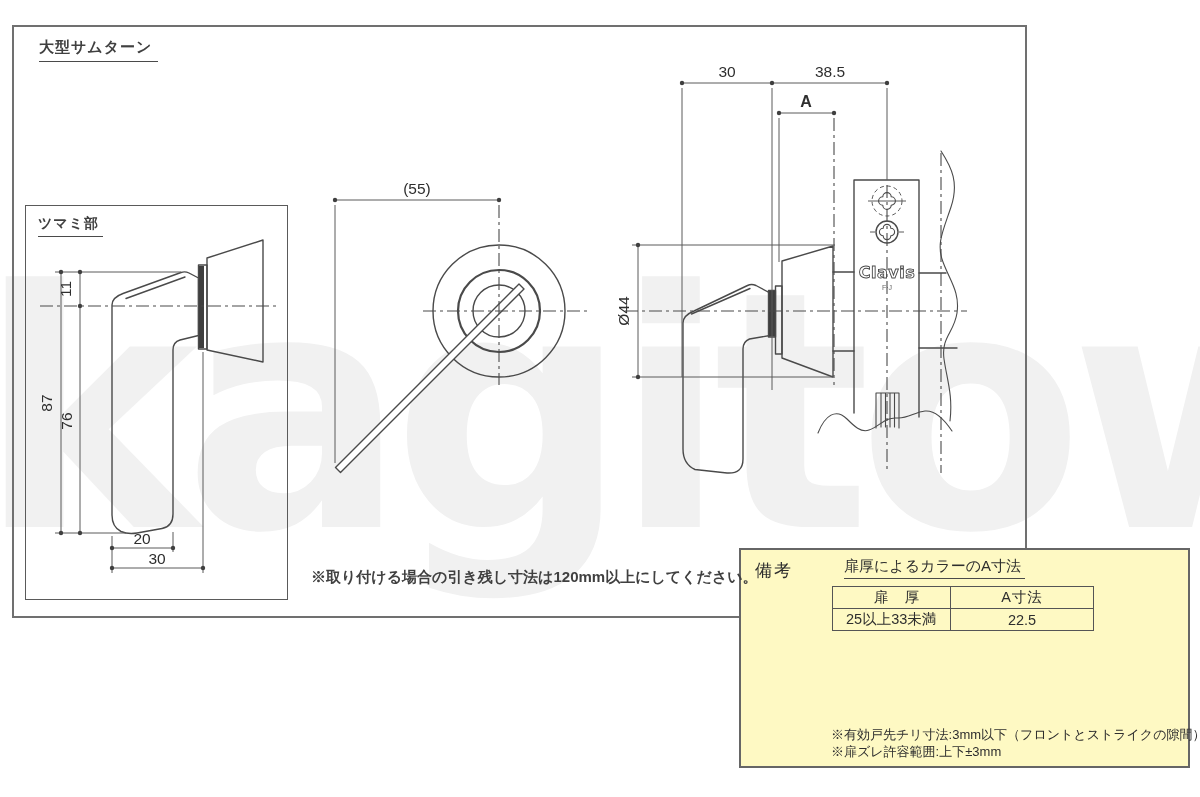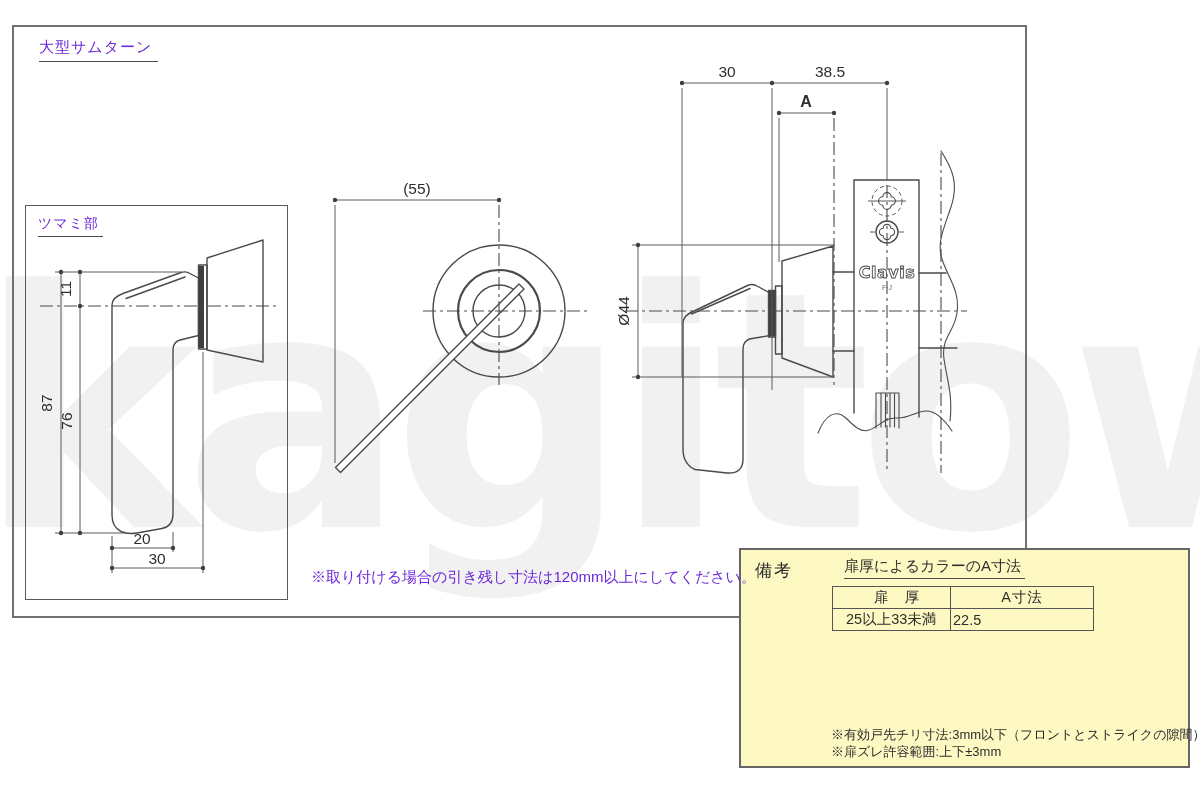--- a/index.html
+++ b/index.html
@@ -7,21 +7,21 @@
           font-family:"Liberation Sans",sans-serif;color:#2e2e2e;}
   
   #watermark{position:absolute;left:-22px;top:248px;z-index:0;
              font-family:"DejaVu Sans",sans-serif;font-weight:bold;font-size:330px;
              letter-spacing:-14px;color:#f1f1f1;line-height:1;user-select:none;white-space:nowrap;}
   
   .frame-main{position:absolute;left:12px;top:25px;width:1011px;height:589px;
               border:2px solid #707070;z-index:1;background:transparent;}
   .frame-knob{position:absolute;left:25px;top:205px;width:261px;height:393px;
               border:1.5px solid #5a5a5a;z-index:1;background:transparent;}
-  .lbl{position:absolute;z-index:4;color:#6d28d9;}
+  .lbl{position:absolute;z-index:4;color:#404040;font-weight:bold;}
   #main-title{left:39px;top:38px;font-size:15px;letter-spacing:1px;
               border-bottom:1.5px solid #4a4a4a;padding:0 6px 4px 0;}
   #knob-title{left:38px;top:215px;font-size:14px;letter-spacing:1px;
               border-bottom:1.2px solid #4a4a4a;padding:0 4px 3px 0;}
   #main-note{left:311px;top:568px;font-size:15px;}
   
   #drawing{position:absolute;left:0;top:0;z-index:2;}
   .ln{stroke:#4a4a4a;stroke-width:1.4;fill:none;stroke-linecap:round;stroke-linejoin:round;}
   .thin{stroke:#5a5a5a;stroke-width:1;fill:none;}
   .cl{stroke:#4a4a4a;stroke-width:1.1;fill:none;stroke-dasharray:13 4 3 4;}
@@ -35,21 +35,21 @@
   .logosub{font-family:"Liberation Sans",sans-serif;font-size:7px;fill:#6a6a6a;}
   
   #remarks-box{position:absolute;left:739px;top:548px;width:447px;height:216px;
                border:2px solid #666;background:#fef9c3;z-index:3;}
   #remarks-label{position:absolute;left:14px;top:9px;font-size:17px;letter-spacing:2px;}
   #remarks-title{position:absolute;left:103px;top:7px;font-size:15px;
                  border-bottom:1.2px solid #4a4a4a;padding:0 4px 2px 0;}
   #a-table{position:absolute;left:91px;top:36px;border-collapse:collapse;}
   #a-table td{border:1.3px solid #555;font-size:14.5px;height:21px;padding:0 2px;}
   #a-table .c-door{width:102px;text-align:left;padding-left:13px;}
-  #a-table .c-a{width:138px;}
+  #a-table .c-a{width:138px;text-align:center;}
   #a-table tr.hdr td{text-align:center;letter-spacing:1px;}
   .remark-note{position:absolute;left:90px;font-size:13px;white-space:nowrap;}
   #remark-note-0{top:176px;}
   #remark-note-1{top:193px;}
 </style>
 </head>
 <body>
 
 <div id="canvas">
 

